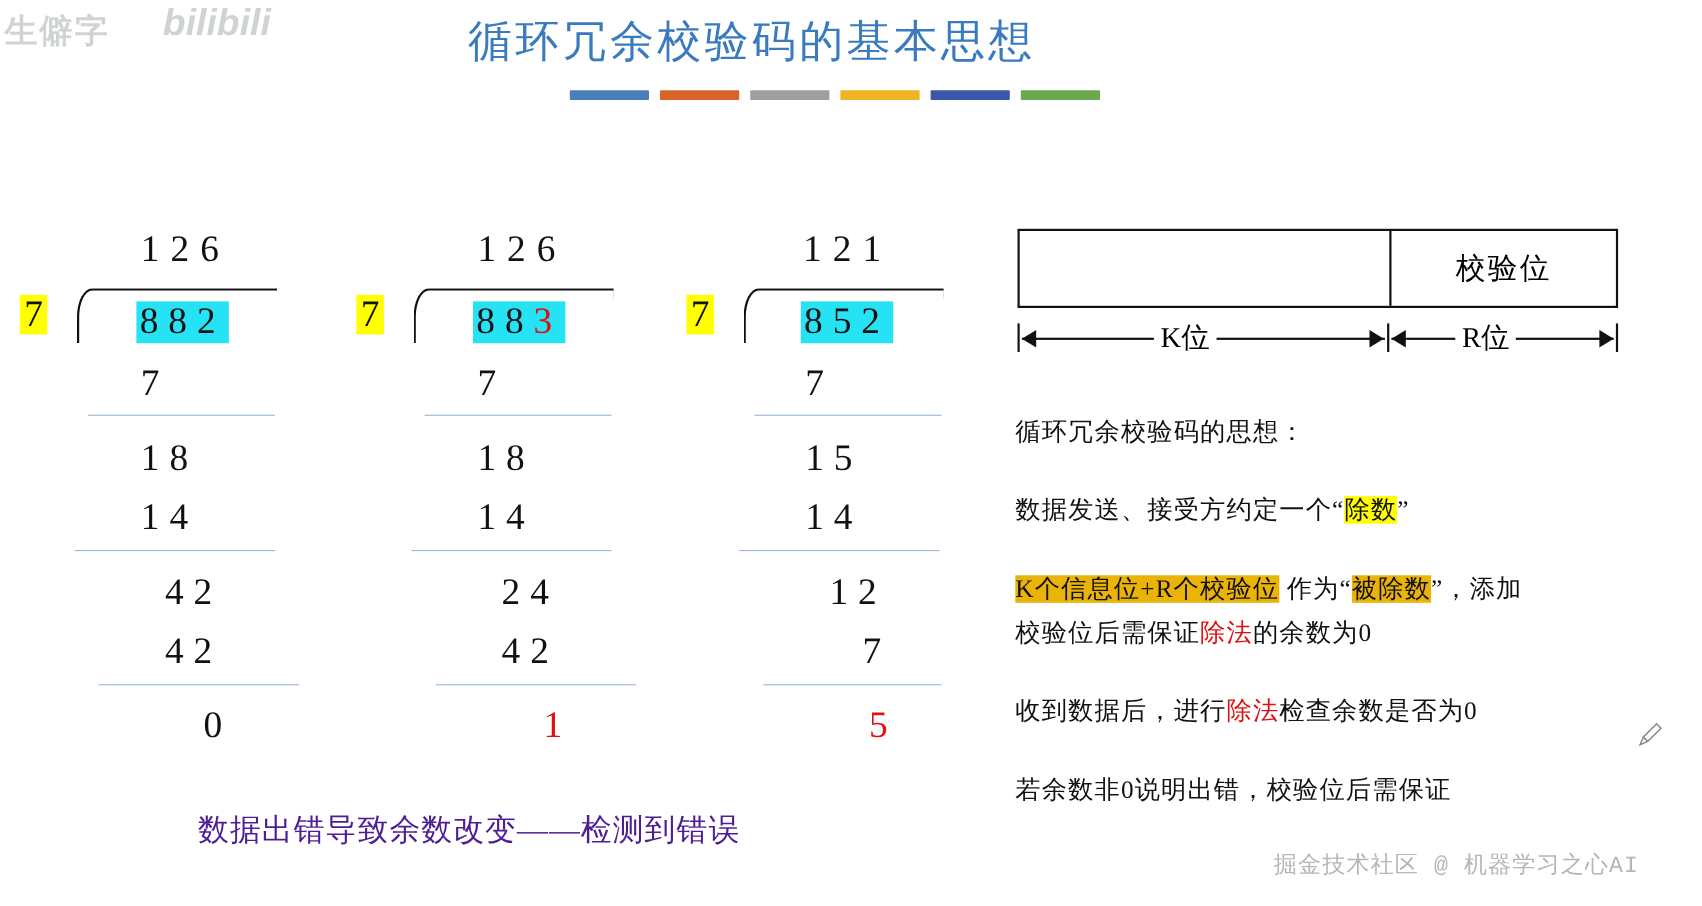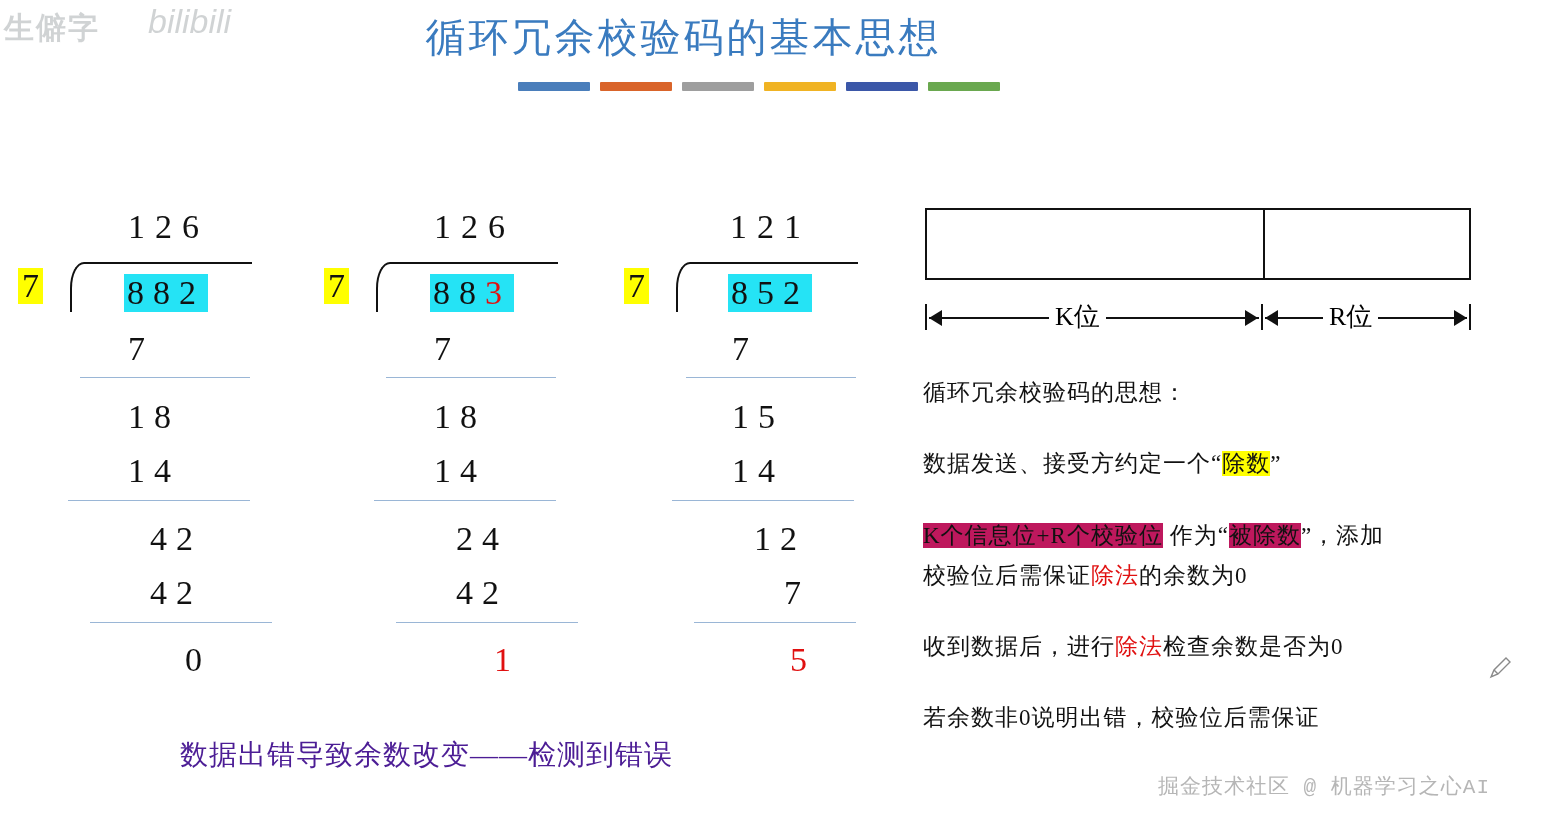--- a/index.html
+++ b/index.html
@@ -34,21 +34,21 @@
     font-family: "Liberation Sans", sans-serif;
     font-weight: bold;
   }
   .wm-logo {
     position: absolute;
     left: 148px;
     top: 2px;
     font-size: 34px;
     color: #2e3a40;
     font-family: "Liberation Sans", sans-serif;
-    font-weight: normal;
+    font-weight: bold;
     font-style: italic;
   }
 
   
   .title {
     position: absolute;
     left: 0;
     top: 10px;
     width: 1367px;
     text-align: center;
@@ -191,21 +191,21 @@
 
   
   .rtext {
     position: absolute;
     font-size: 23px;
     color: #111;
     letter-spacing: 1px;
     white-space: nowrap;
   }
   .hl-yellow { background: #ffff00; }
-  .hl-cyan { background: #be185d; text-align: center; }
+  .hl-cyan { background: #eab308; text-align: center; }
 
   
   .pen-icon {
     position: absolute;
     left: 1487px;
     top: 655px;
     width: 26px;
     height: 26px;
   }
 
@@ -296,23 +296,24 @@
   <span class="num" style="left:784px;top:574px;">7</span>
   <span class="hline" style="left:694px;top:622px;width:162px;"></span>
 
   <span class="result err" style="left:790px;top:641px;">5</span>
 </div>
 
 <div class="caption" style="left:180px;top:736px;">数据出错导致余数改变——检测到错误</div>
 
 <div class="kr-table">
   <div class="kr-divider"></div>
-</div>
-
-<div class="arrow-row" style="left:925px;top:300px;width:513px;">
+  <div class="kr-cell" style="left:338px;width:204px;">校验位</div>
+</div>
+
+<div class="arrow-row" style="left:925px;top:290px;width:513px;">
   <span class="vtick" style="left:0px;top:4px;height:26px;"></span>
   <span class="arrow-line" style="left:4px;width:330px;"></span>
   <span class="arrow-head left" style="left:4px;"></span>
   <span class="arrow-head right" style="left:320px;"></span>
   <span class="arrow-label" style="left:124px;">K位</span>
 
   <span class="vtick" style="left:336px;top:4px;height:26px;"></span>
   <span class="arrow-line" style="left:340px;width:202px;"></span>
   <span class="arrow-head left" style="left:340px;"></span>
   <span class="arrow-head right" style="left:529px;"></span>

